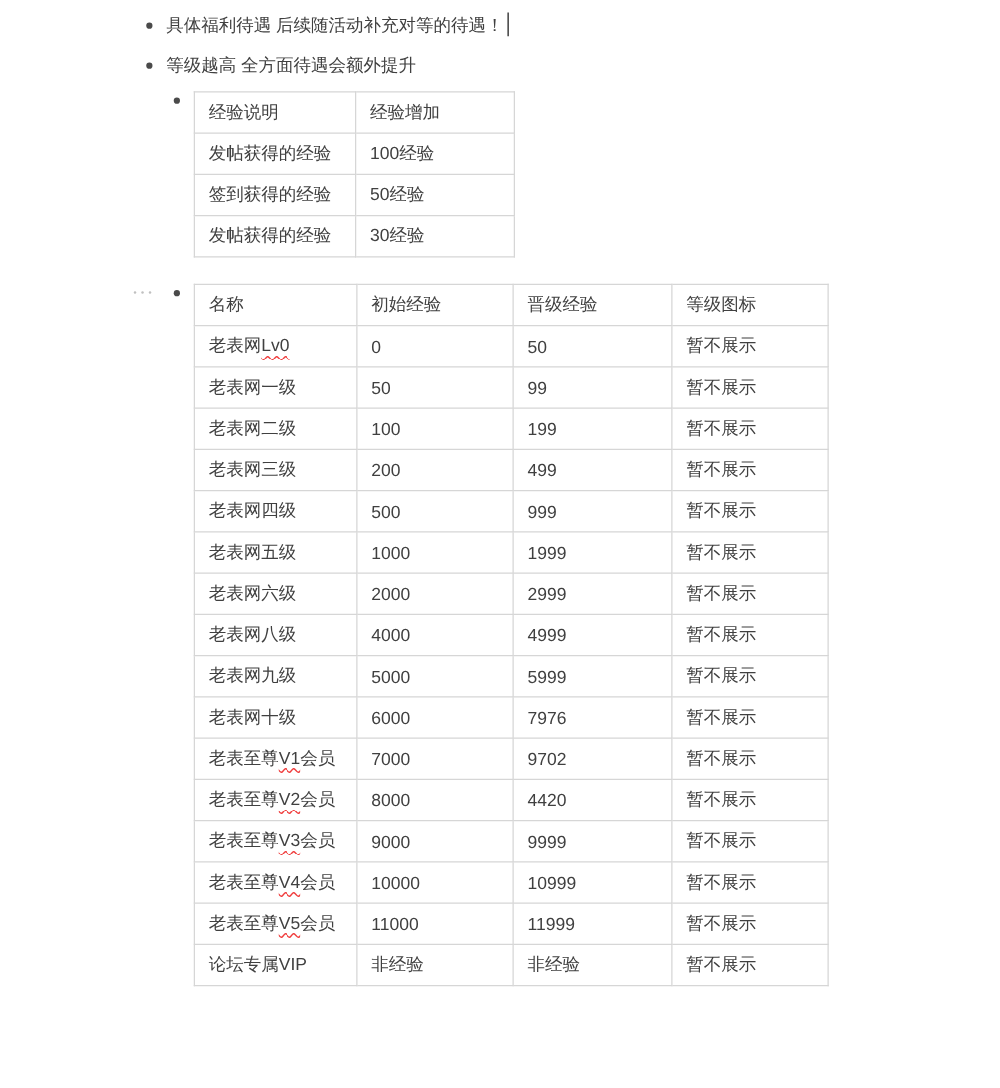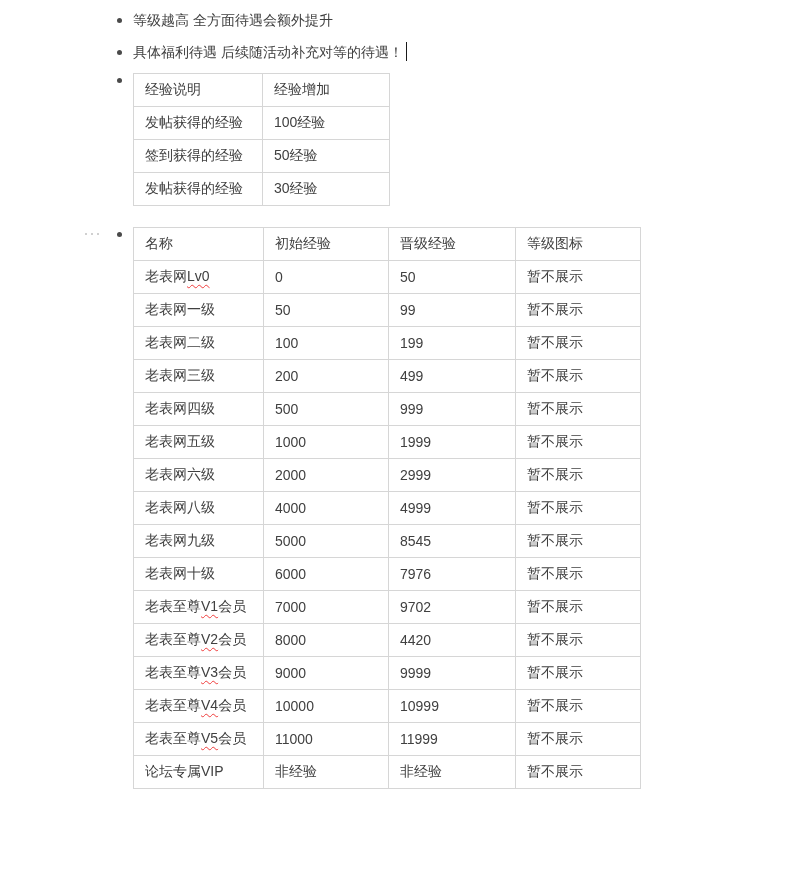--- a/index.html
+++ b/index.html
@@ -12,21 +12,21 @@
     width:800px;height:870px;overflow:hidden;background:#ffffff;
     font-family:"Liberation Sans","DejaVu Sans",sans-serif;
     font-size:14px;color:var(--text-color);
   }
   .doc{position:relative;padding:9px 0 0 133px;}
   .bullet-line{position:relative;line-height:22px;margin-bottom:10px;white-space:nowrap;}
   .bullet-line::before{
     content:"";position:absolute;left:-16px;top:9px;width:5px;height:5px;
     border-radius:50%;background:#4a4a4a;
   }
-  .bullet-table{position:relative;}
+  .bullet-table{position:relative;margin-left:22px;}
   .bullet-table::before{
     content:"";position:absolute;left:-16px;top:5px;width:5px;height:5px;
     border-radius:50%;background:#4a4a4a;
   }
   .table-block-1{margin-bottom:21px;}
   .caret{
     display:inline-block;width:1px;height:19px;background:#1a1a1a;
     vertical-align:-4px;margin-left:3px;
   }
   table{border-collapse:collapse;table-layout:fixed;}
@@ -50,25 +50,25 @@
   .ellipsis-handle i{
     display:block;width:2px;height:2px;border-radius:50%;background:#c0c0c0;
   }
 </style>
 </head>
 <body>
 
 <div class="doc">
 
   <div class="bullet-line">
+    <span>具体福利待遇 后续随活动补充对等的待遇！</span><span class="caret"></span>
+  </div>
+
+  <div class="bullet-line">
     <span>等级越高 全方面待遇会额外提升</span>
-  </div>
-
-  <div class="bullet-line">
-    <span>具体福利待遇 后续随活动补充对等的待遇！</span><span class="caret"></span>
   </div>
 
   <div class="bullet-table table-block-1">
     <table>
       <colgroup>
           <col style="width:129px">
           <col style="width:127px">
         </colgroup>
       <tbody id="exp-table-body">
           <tr>
@@ -155,21 +155,21 @@
           </tr>
           <tr>
             <td><span>老表网八级</span></td>
             <td>4000</td>
             <td>4999</td>
             <td>暂不展示</td>
           </tr>
           <tr>
             <td><span>老表网九级</span></td>
             <td>5000</td>
-            <td>8545</td>
+            <td>5999</td>
             <td>暂不展示</td>
           </tr>
           <tr>
             <td><span>老表网十级</span></td>
             <td>6000</td>
             <td>7976</td>
             <td>暂不展示</td>
           </tr>
           <tr>
             <td><span>老表至尊</span><span class="misspell">V1</span><span>会员</span></td>

